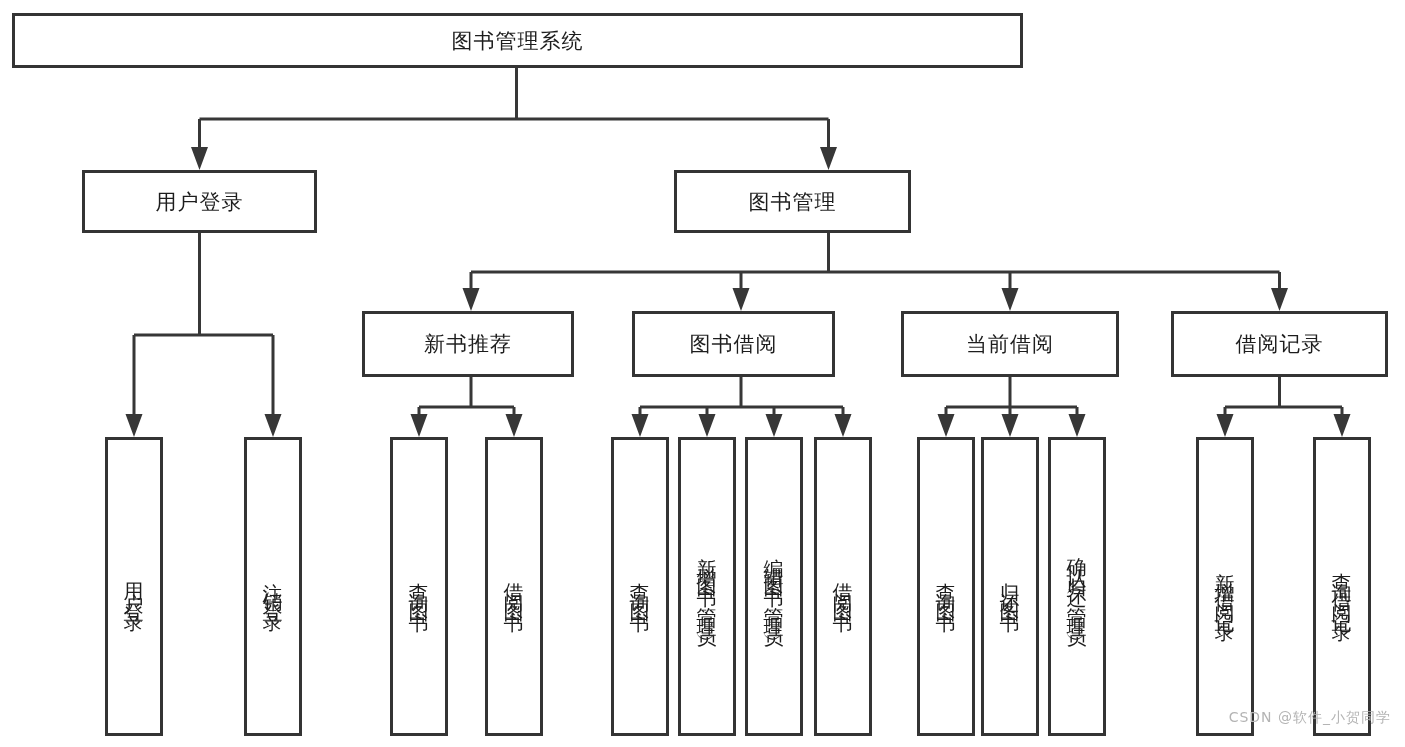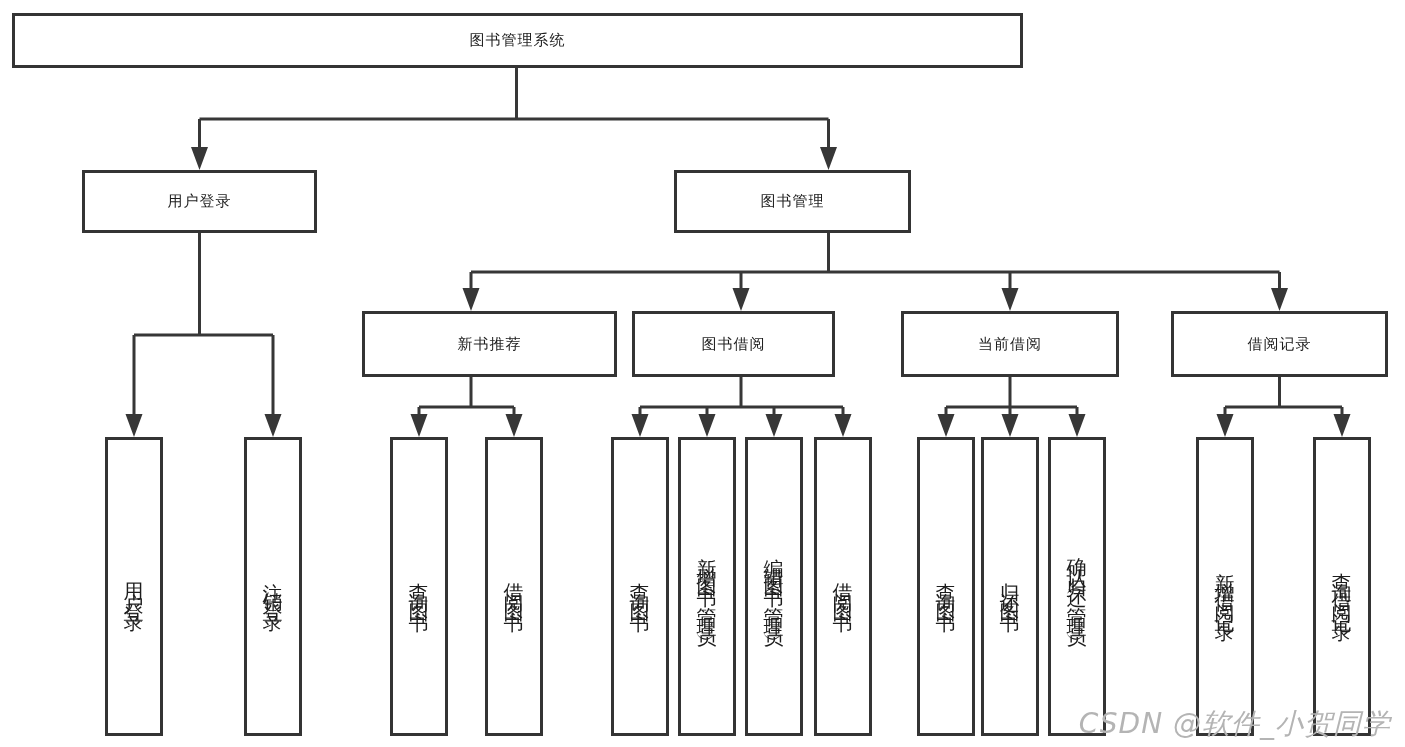--- a/index.html
+++ b/index.html
@@ -20,39 +20,38 @@
   svg.wires{position:absolute;left:0;top:0;width:1405px;height:747px;}
   .node{
     position:absolute;
     background:#ffffff;
     border:3px solid var(--box-border);
     box-sizing:border-box;
     display:flex;align-items:center;justify-content:center;
     color:var(--text);
   }
   .node.h span{
-    font-size:15px;
+    font-size:21px;
     letter-spacing:1px;
     white-space:nowrap;
   }
   .node.v span{
     writing-mode:vertical-rl;
     text-orientation:mixed;
     font-size:20px;
     letter-spacing:10px;
     line-height:1;
   }
   .watermark{
     position:absolute;
-    right:14px;bottom:4px;
-    font-size:28px;
+    right:14px;bottom:20px;
+    font-size:14px;
     color:var(--watermark-text);
     letter-spacing:1px;
     white-space:nowrap;
-    font-style:italic;
   }
 </style>
 </head>
 <body>
 
 <div class="canvas">
 
   <svg class="wires" viewBox="0 0 1405 747" aria-hidden="true">
     <path fill="none" stroke="#373737" stroke-width="3" d="
       M516.5 68 V119
@@ -114,21 +113,21 @@
     <span>图书管理系统</span>
   </div>
 
   <div class="node h" style="left:82px;top:170px;width:235px;height:63px">
     <span>用户登录</span>
   </div>
   <div class="node h" style="left:674px;top:170px;width:237px;height:63px">
     <span>图书管理</span>
   </div>
 
-  <div class="node h" style="left:362px;top:311px;width:255px;height:66px">
+  <div class="node h" style="left:362px;top:311px;width:212px;height:66px">
     <span>新书推荐</span>
   </div>
   <div class="node h" style="left:632px;top:311px;width:203px;height:66px">
     <span>图书借阅</span>
   </div>
   <div class="node h" style="left:1171px;top:311px;width:217px;height:66px">
     <span>借阅记录</span>
   </div>
   <div class="node h" style="left:901px;top:311px;width:218px;height:66px">
     <span>当前借阅</span>

